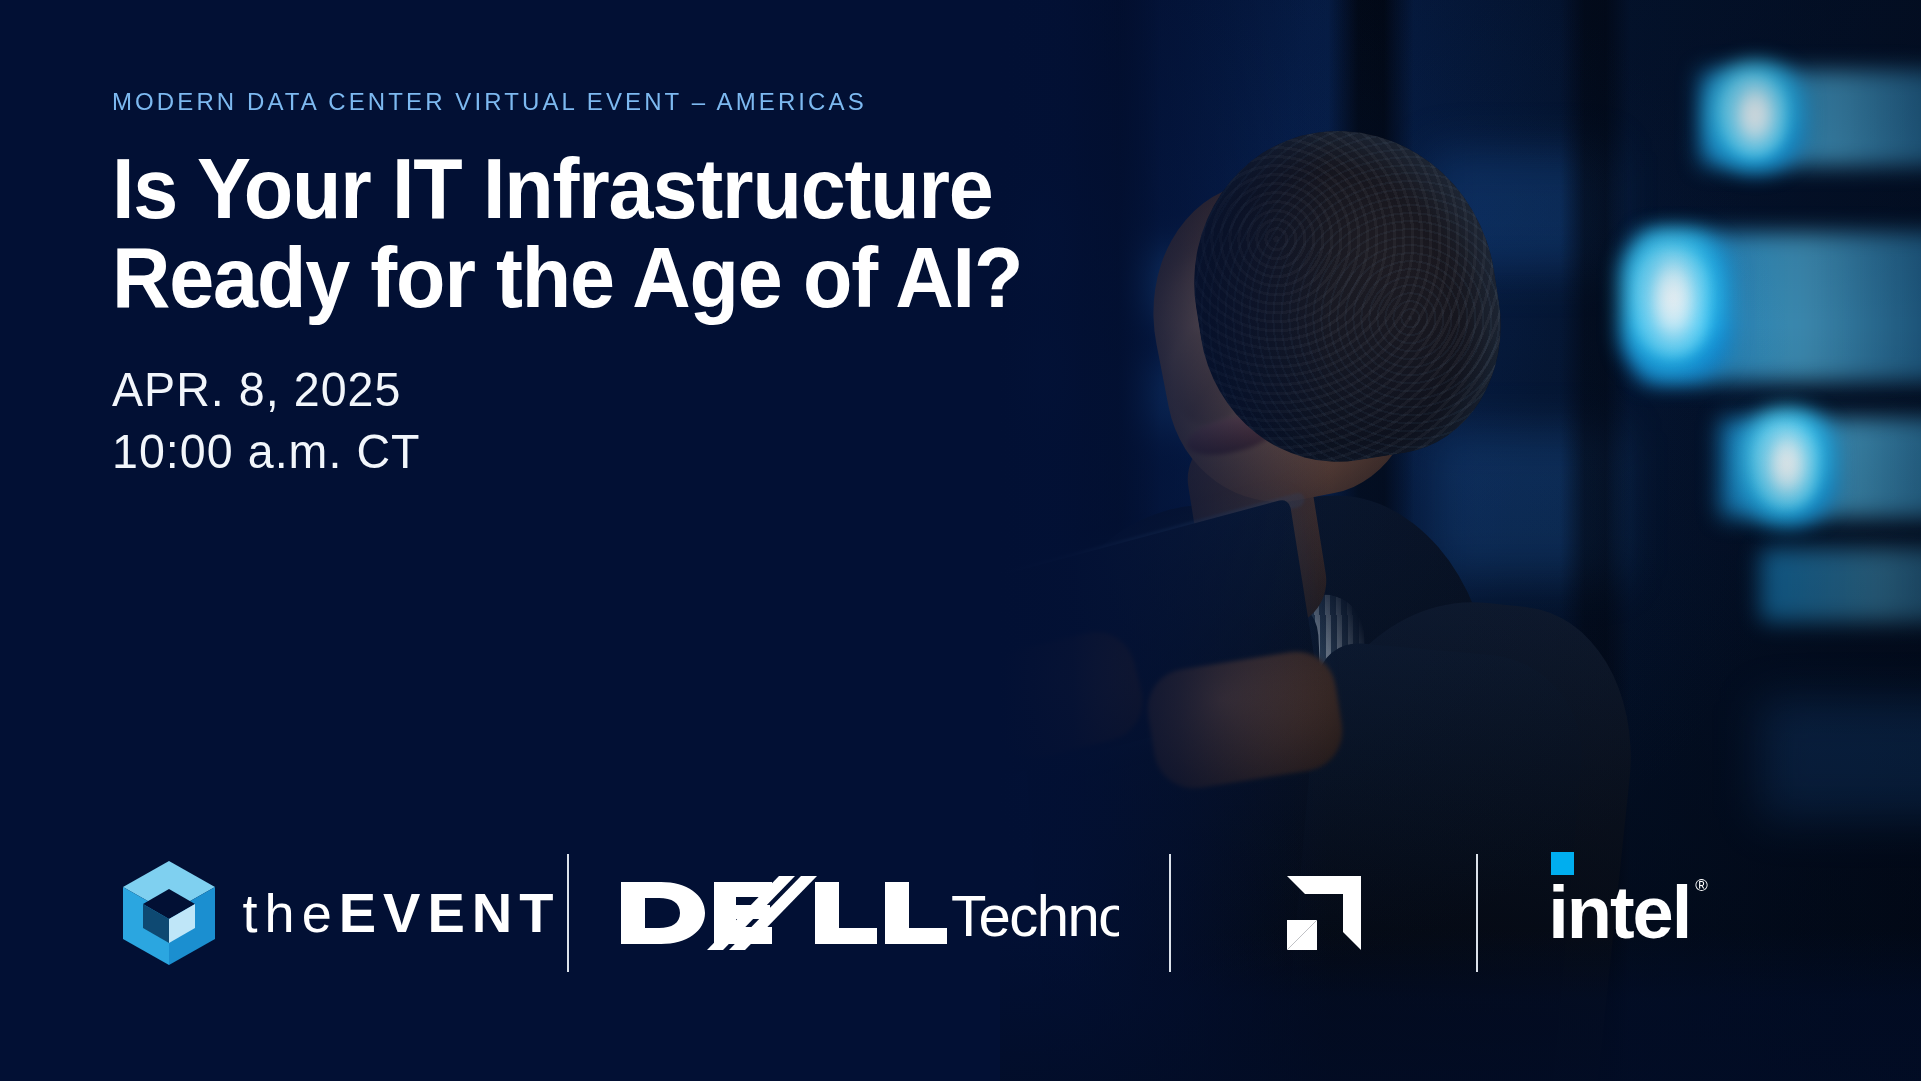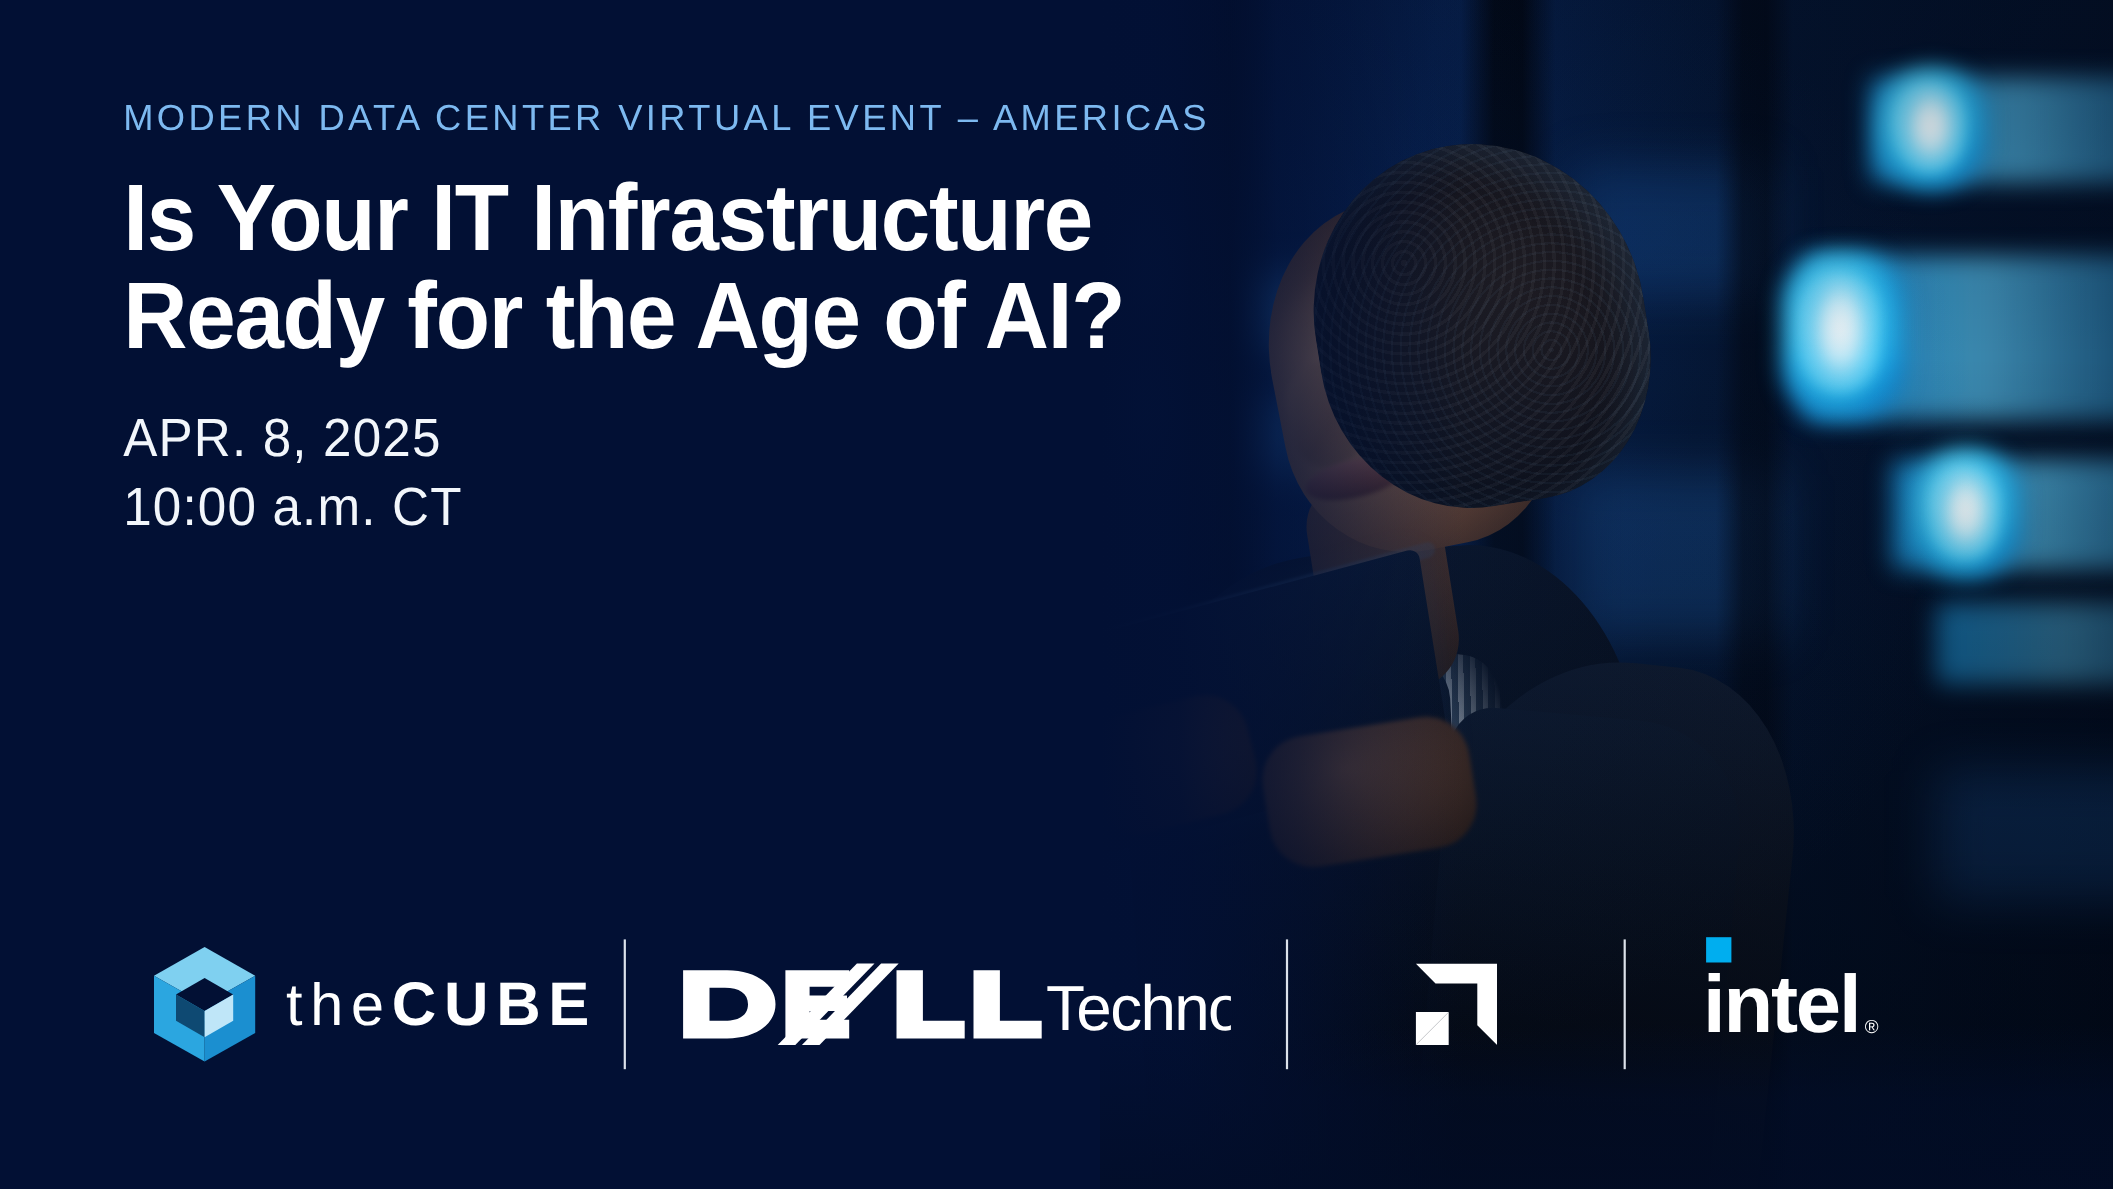--- a/index.html
+++ b/index.html
@@ -288,21 +288,21 @@
   }
 
   
   .content{
     position:absolute;
     left:112px; top:88px;
     width:1180px;
     z-index:5;
   }
   .eyebrow{
-    font-size:33px;
+    font-size:24px;
     letter-spacing:3.1px;
     color:#7db9f0;
     font-weight:400;
     white-space:nowrap;
     font-stretch:condensed;
   }
   .headline{
     margin-top:28px;
     font-size:86px;
     line-height:1.04;
@@ -375,21 +375,21 @@
   .amd-word{
     color:#fff;
     font-size:62px;
     font-weight:700;
     letter-spacing:3px;
     line-height:1;
   }
   .amd-mark{ width:74px; height:74px; }
   
   .slot-intel{ width:300px; }
-  .intel-logo{ position:relative; display:flex; align-items:flex-end; }
+  .intel-logo{ position:relative; display:flex; }
   .intel-word{
     color:#fff;
     font-size:74px;
     font-weight:700;
     letter-spacing:-2px;
     line-height:1;
     position:relative;
   }
   .intel-dot{
     position:absolute;
@@ -499,21 +499,21 @@
         <svg class="cube-mark" viewBox="0 0 100 108">
           <polygon points="50,2 96,28 50,54 4,28" fill="#7fd0f0"></polygon>
           <polygon points="4,28 50,54 50,106 4,80" fill="#2ba6e0"></polygon>
           <polygon points="96,28 50,54 50,106 96,80" fill="#1b8fd0"></polygon>
           <polygon points="50,30 76,45 50,60 24,45" fill="#021034"></polygon>
           <polygon points="24,45 50,60 50,84 24,69" fill="#0b3f66" opacity="0.9"></polygon>
           <polygon points="76,45 50,60 50,84 76,69" fill="#bfe6f8"></polygon>
         </svg>
         <div class="cube-word">
           <span class="lo">the</span>
-            <span class="up">CUBE</span>
+            <span class="up">EVENT</span>
         </div>
       </div>
     </div>
 
     <div class="divider"></div>
 
     <div class="logo-slot slot-dell">
       <svg class="dell-mark" viewBox="0 0 500 78">
         <g fill="#ffffff">
 

